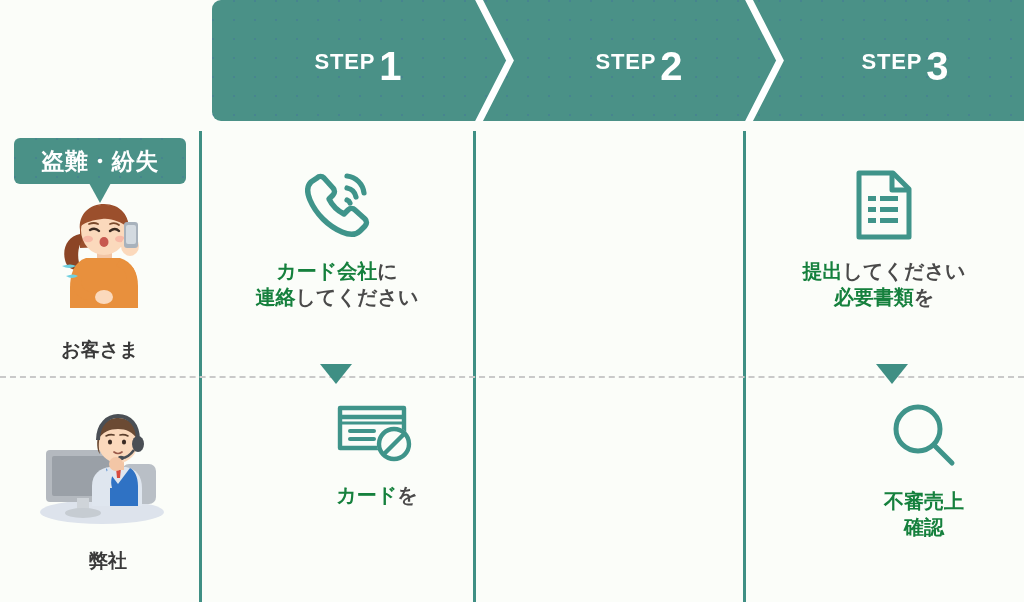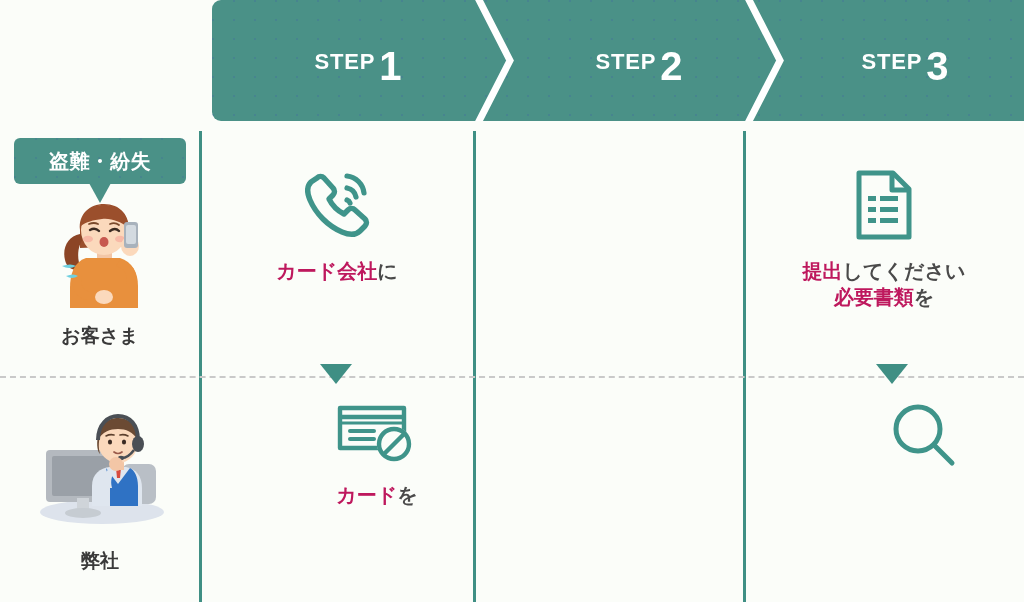--- a/index.html
+++ b/index.html
@@ -82,49 +82,49 @@
     background:#4a9187;border-radius:6px;
     display:flex;align-items:center;justify-content:center;
     overflow:visible;
   }
   .bubble .dots{
     position:absolute;inset:0;border-radius:6px;
     background-image:radial-gradient(circle at 1px 1px, rgba(60,90,170,.28) 1px, transparent 1.4px);
     background-size:21px 19px;opacity:.7;
   }
   .bubble .btxt{
-    position:relative;color:#fff;font-size:20px;font-weight:bold;letter-spacing:.02em;
+    position:relative;color:#fff;font-size:23px;font-weight:bold;letter-spacing:.02em;
   }
   .bubble .tail{
     position:absolute;left:50%;margin-left:-11px;bottom:-19px;
     width:0;height:0;
     border-left:11px solid transparent;
     border-right:11px solid transparent;
     border-top:20px solid #4a9187;
   }
   .row-label{
     position:absolute;width:200px;left:0;
     text-align:center;font-size:19px;font-weight:bold;color:#3a3a3a;
   }
-  .row-label-1{top:323px;}
-  .row-label-2{top:548px;}
+  .row-label-1{top:337px;}
+  .row-label-2{top:548px;padding-left:8px;}
 
   .illu{position:absolute;}
   .illu-cust{left:40px;top:196px;width:124px;height:112px;}
   .illu-corp{left:30px;top:406px;width:150px;height:120px;}
 
   
   .cell{position:absolute;display:flex;flex-direction:column;align-items:center;}
   .cell .icon{display:flex;align-items:center;justify-content:center;}
   .cell .ctext{
     margin-top:16px;text-align:center;line-height:1.32;
     font-size:20px;font-weight:bold;color:#4a4a4a;
     white-space:nowrap;
   }
-  .cell .ctext .hi{color:#be185d;}
+  .cell .ctext .hi{color:#15803d;}
   .cell .ctext .ln{display:block;}
 
   .cell-top{top:168px;height:190px;justify-content:flex-start;}
   .cell-bot{top:400px;height:180px;justify-content:flex-start;margin-left:40px;}
 
   .col-1{left:200px;width:274px;}
   .col-2{left:474px;width:270px;}
   .col-3{left:744px;width:280px;}
 </style>
 </head>
@@ -257,20 +257,21 @@
     <div class="icon">
       <svg width="78" height="74" viewBox="0 0 78 74">
         <path d="M13 14 C9 18 9 25 12 32 C18 46 30 58 44 64 C51 67 58 67 62 63 L67 58 C69 56 69 53 67 51 L57 42 C55 40 52 40 50 42 L46 46 C40 43 34 37 31 31 L35 27 C37 25 37 22 35 20 L26 10 C24 8 21 8 19 10 Z" fill="none" stroke="#3f948a" stroke-width="5.4" stroke-linejoin="round"></path>
         <path d="M49 8 C58 9 65 16 66 25" fill="none" stroke="#3f948a" stroke-width="5.2" stroke-linecap="round"></path>
         <path d="M49 20 C54 21 57 24 58 29" fill="none" stroke="#3f948a" stroke-width="5.2" stroke-linecap="round"></path>
         <path d="M49 32 C50.5 32.5 51.5 33.5 52 35" fill="none" stroke="#3f948a" stroke-width="5.2" stroke-linecap="round"></path>
       </svg>
     </div>
     <div class="ctext">
         <span class="ln"><span class="hi">カード会社</span><span>に</span></span>
+        <span class="ln"><span class="hi">連絡</span><span>してください</span></span>
       </div>
   </div>
 
 
   <div class="cell cell-top col-3">
     <div class="icon">
       <svg width="62" height="74" viewBox="0 0 62 74">
         <path d="M6 5 L40 5 L56 21 L56 69 L6 69 Z" fill="none" stroke="#3f948a" stroke-width="5" stroke-linejoin="round"></path>
         <path d="M39 5 L39 22 L56 22" fill="none" stroke="#3f948a" stroke-width="5" stroke-linejoin="round"></path>
         <rect x="15" y="28" width="8" height="5" fill="#3f948a"></rect>
@@ -310,15 +311,19 @@
     <div class="ctext"></div>
   </div>
 
   <div class="cell cell-bot col-3">
     <div class="icon">
       <svg width="72" height="72" viewBox="0 0 72 72">
         <circle cx="30" cy="29" r="22" fill="none" stroke="#3f948a" stroke-width="5"></circle>
         <path d="M46 45 L64 63" stroke="#3f948a" stroke-width="5" stroke-linecap="round"></path>
       </svg>
     </div>
+    <div class="ctext">
+        <span class="ln"><span class="hi">不審売上</span></span>
+        <span class="ln"><span class="hi">確認</span></span>
+      </div>
   </div>
 
 </div>
 
 </body></html>

